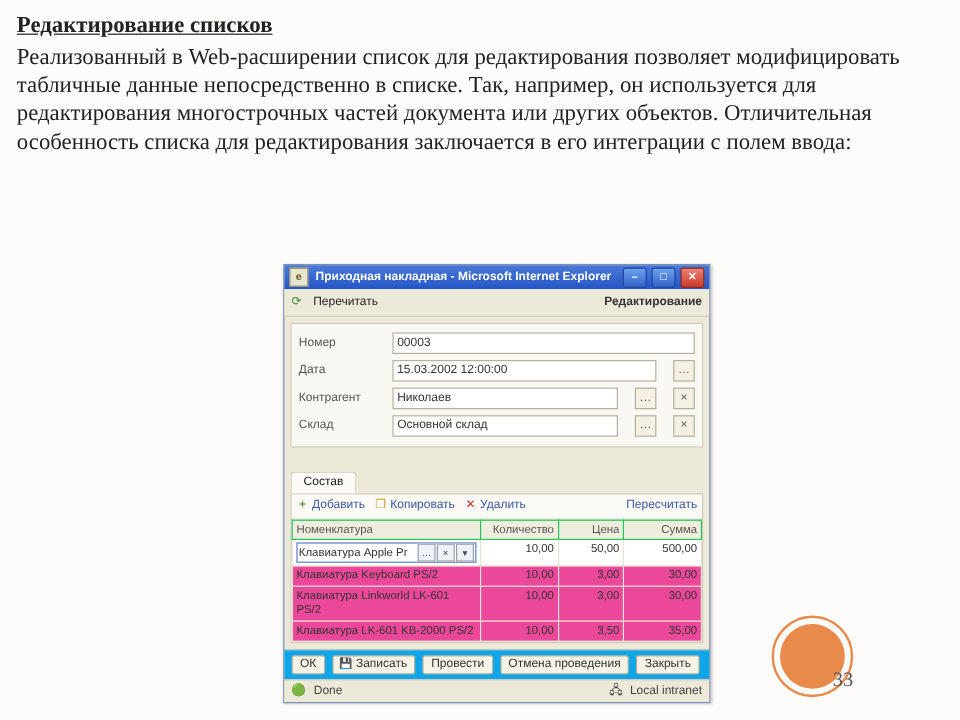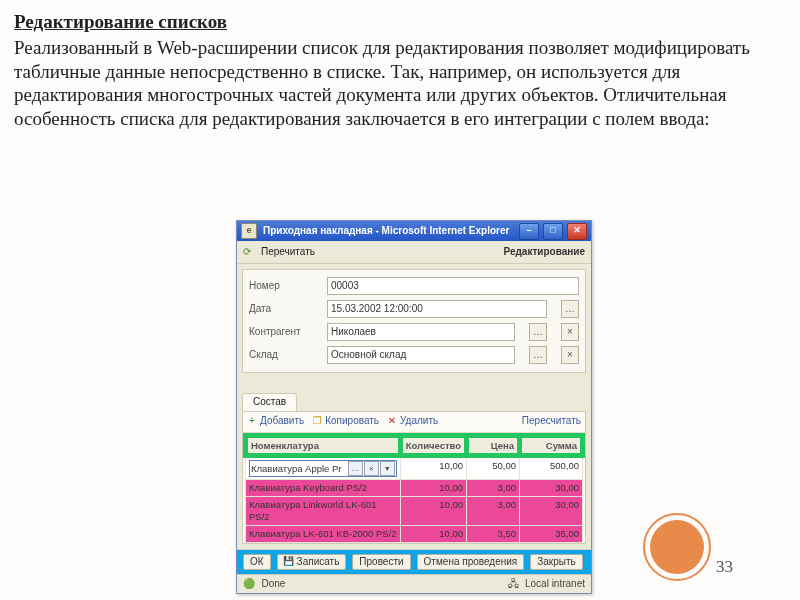--- a/index.html
+++ b/index.html
@@ -143,22 +143,22 @@
   .lact .li.add { color:#2d8a2d; }
   .lact .li.cpy { color:#c7a324; }
   .lact .li.del { color:#b33; }
   .table {
     width: 100%;
     border-collapse: collapse;
     font-size: 9.5px;
   }
   .table th {
     background: #efedde;
-    border: 5px solid #22c55e;
-    font-weight: bold;
+    border: 1px solid #22c55e;
+    font-weight: normal;
     color:#555;
     padding: 2px 3px;
     text-align: left;
   }
   .table th.num, .table td.num { text-align: right; }
   .table td {
     border: 1px solid #e6e3d4;
     padding: 2px 3px;
     color:#333;
     vertical-align: top;
@@ -205,21 +205,21 @@
   .status .spacer{flex:1;}
   .circle-deco {
     position:absolute; left:650px; top:520px;
     width:54px; height:54px; border-radius:50%;
     background:#e78a4a;
   }
   .circle-deco::after{
     content:""; position:absolute; inset:-7px; border:2px solid #e78a4a; border-radius:50%;
   }
   .pagenum {
-    position:absolute; left:716px; top:556px; font-size:17px; color:#555; font-family:"Times New Roman",serif;
+    position:absolute; left:694px; top:556px; font-size:17px; color:#555; font-family:"Times New Roman",serif;
   }
 </style>
 </head>
 <body>
 
 <div class="header">Редактирование списков</div>
 <div class="para">Реализованный в Web-расширении список для редактирования позволяет модифицировать табличные данные непосредственно в списке. Так, например, он используется для редактирования многострочных частей документа или других объектов. Отличительная особенность списка для редактирования заключается в его интеграции с полем ввода:</div>
 
 <div class="app-shot">
   <div class="tb">

